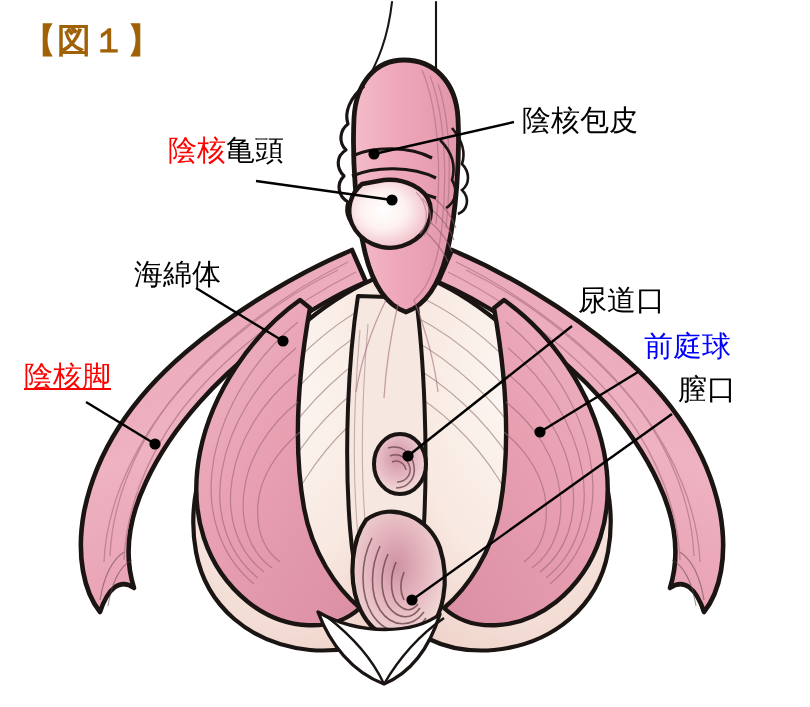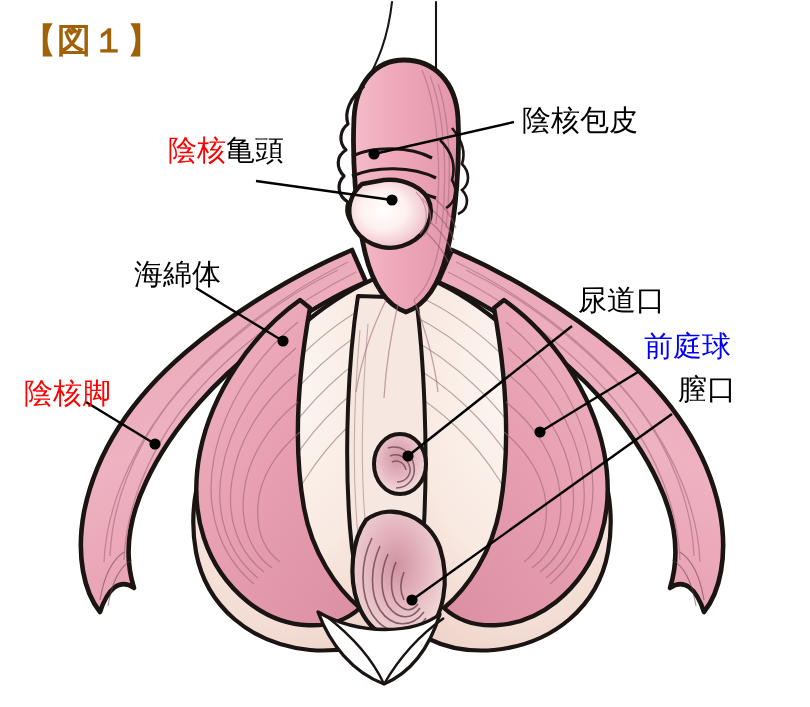--- a/index.html
+++ b/index.html
@@ -352,21 +352,21 @@
   <div class="anno" style="left:522px; top:82px;margin-top:24px;">
     <span>陰核包皮</span>
   </div>
 
   <div class="anno" style="left:168px; top:136px;text-align:center;"><span class="red">陰核</span><span>亀頭</span></div>
 
   <div class="anno" style="left:134px; top:260px;">
     <span>海綿体</span>
   </div>
 
-  <div class="anno red-all" style="left:24px; top:379px;">
+  <div class="anno red-all" style="left:24px; top:362px;text-decoration:underline;">
     <span>陰核脚</span>
   </div>
 
   <div class="anno blue-all" style="left:644px; top:332px;">
     <span>前庭球</span>
   </div>
 
   <div class="anno" style="left:578px; top:286px;">
     <span>尿道口</span>
   </div>

